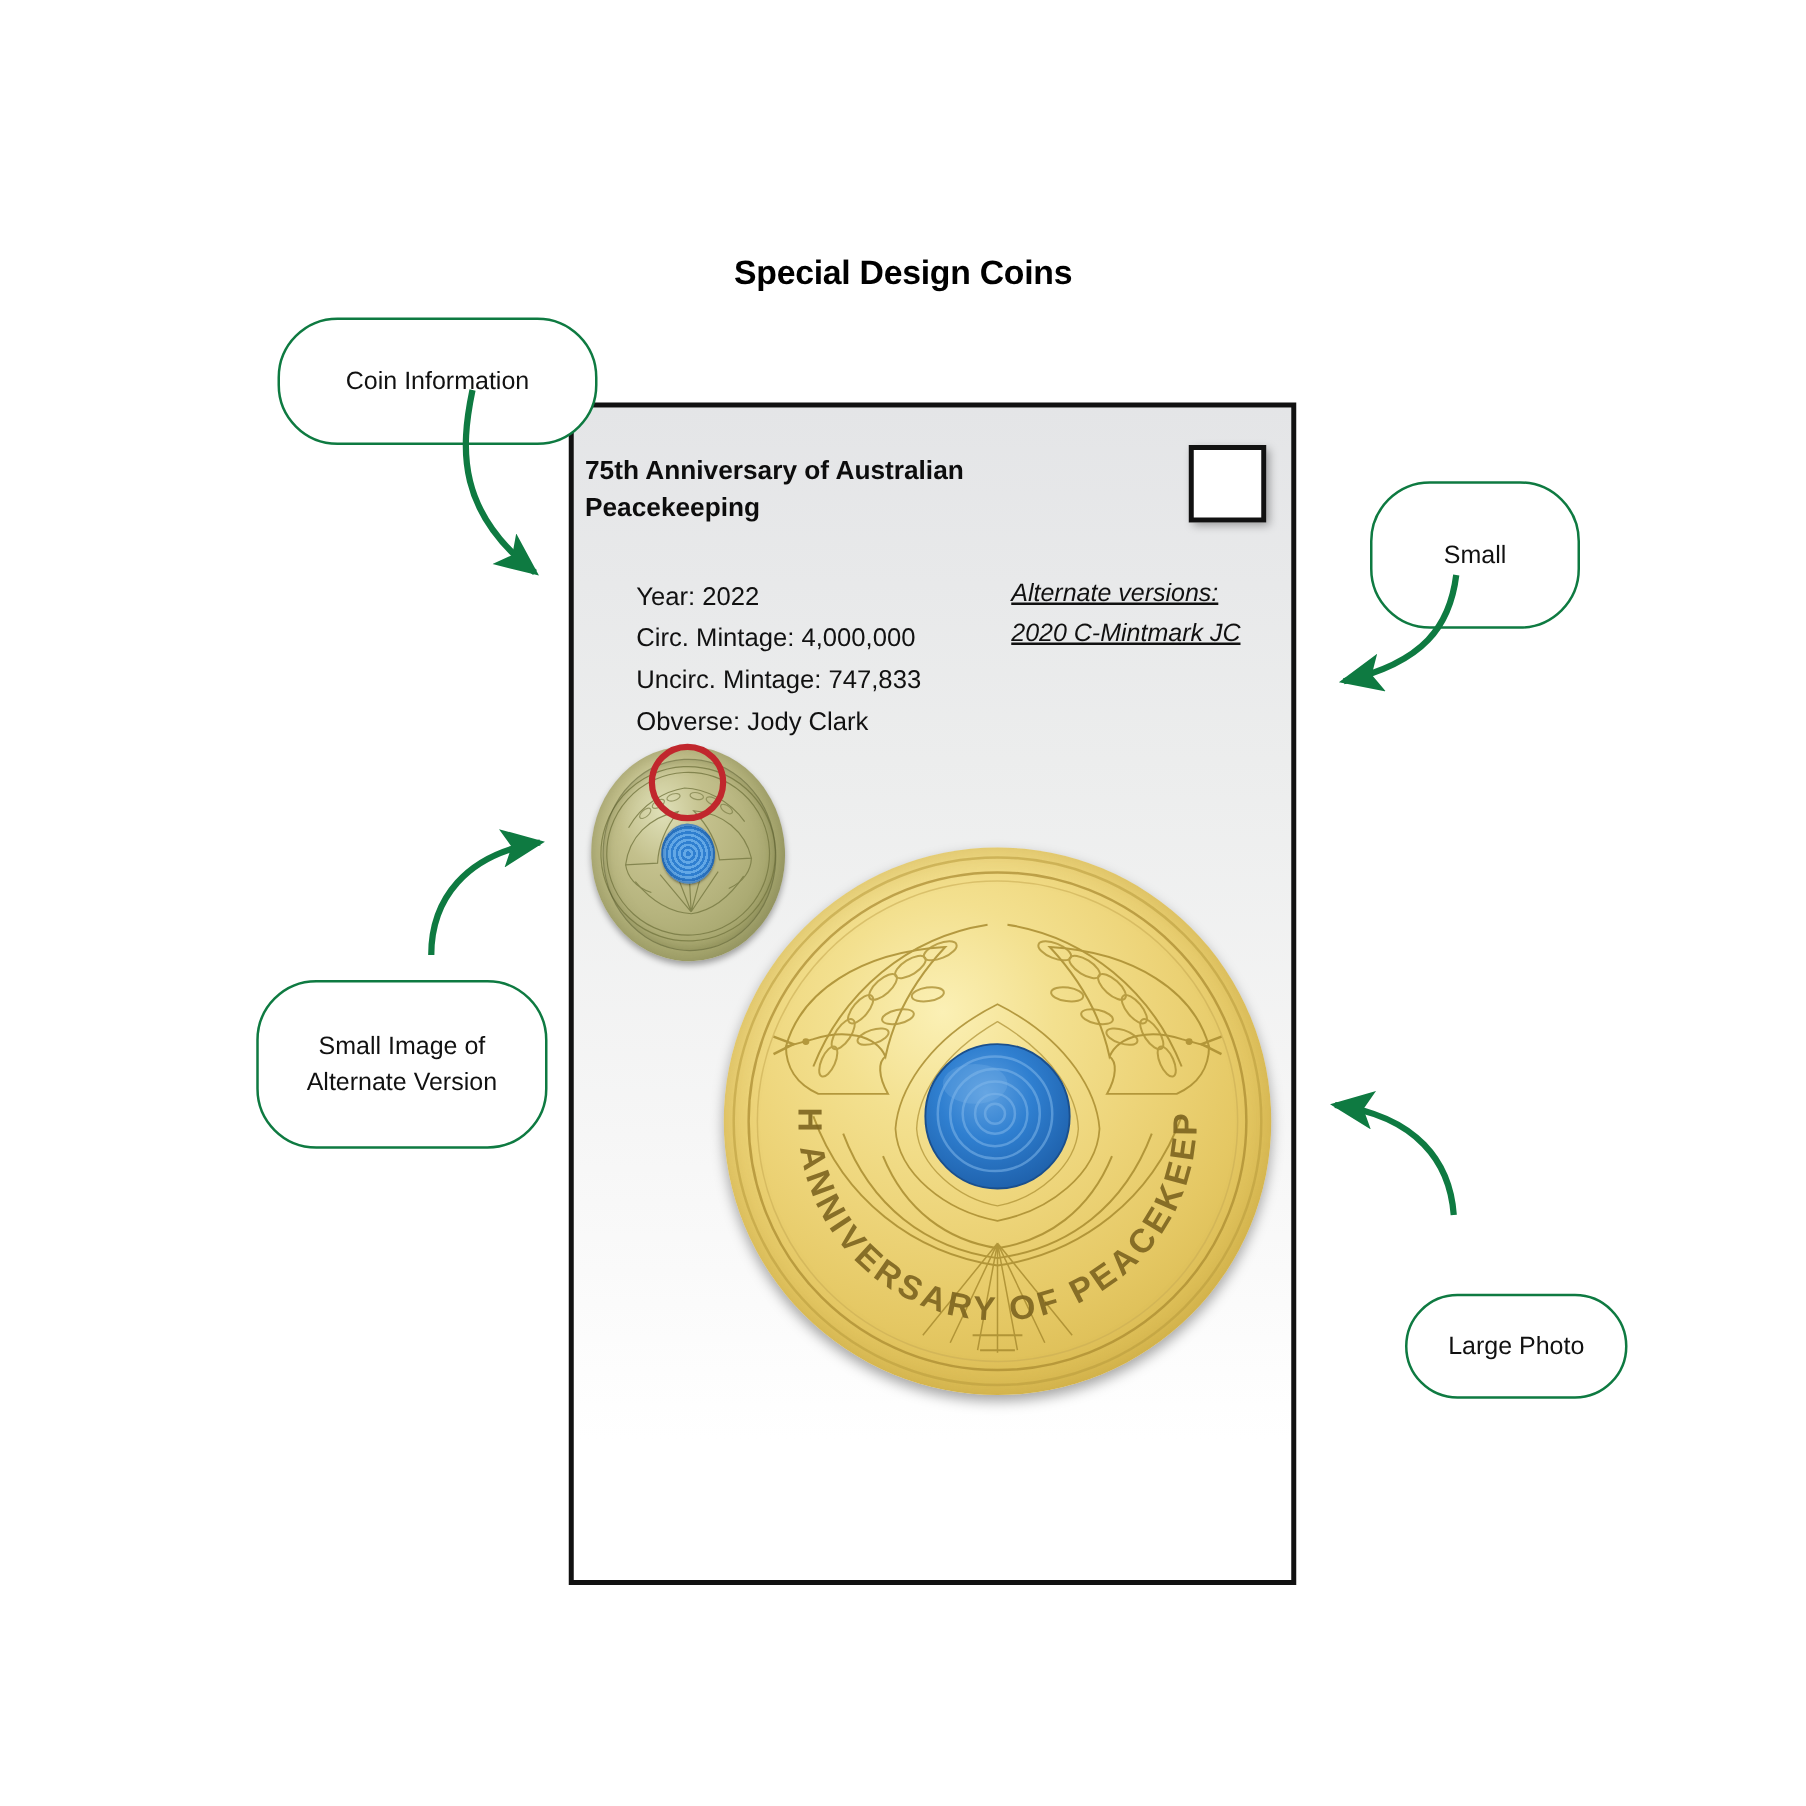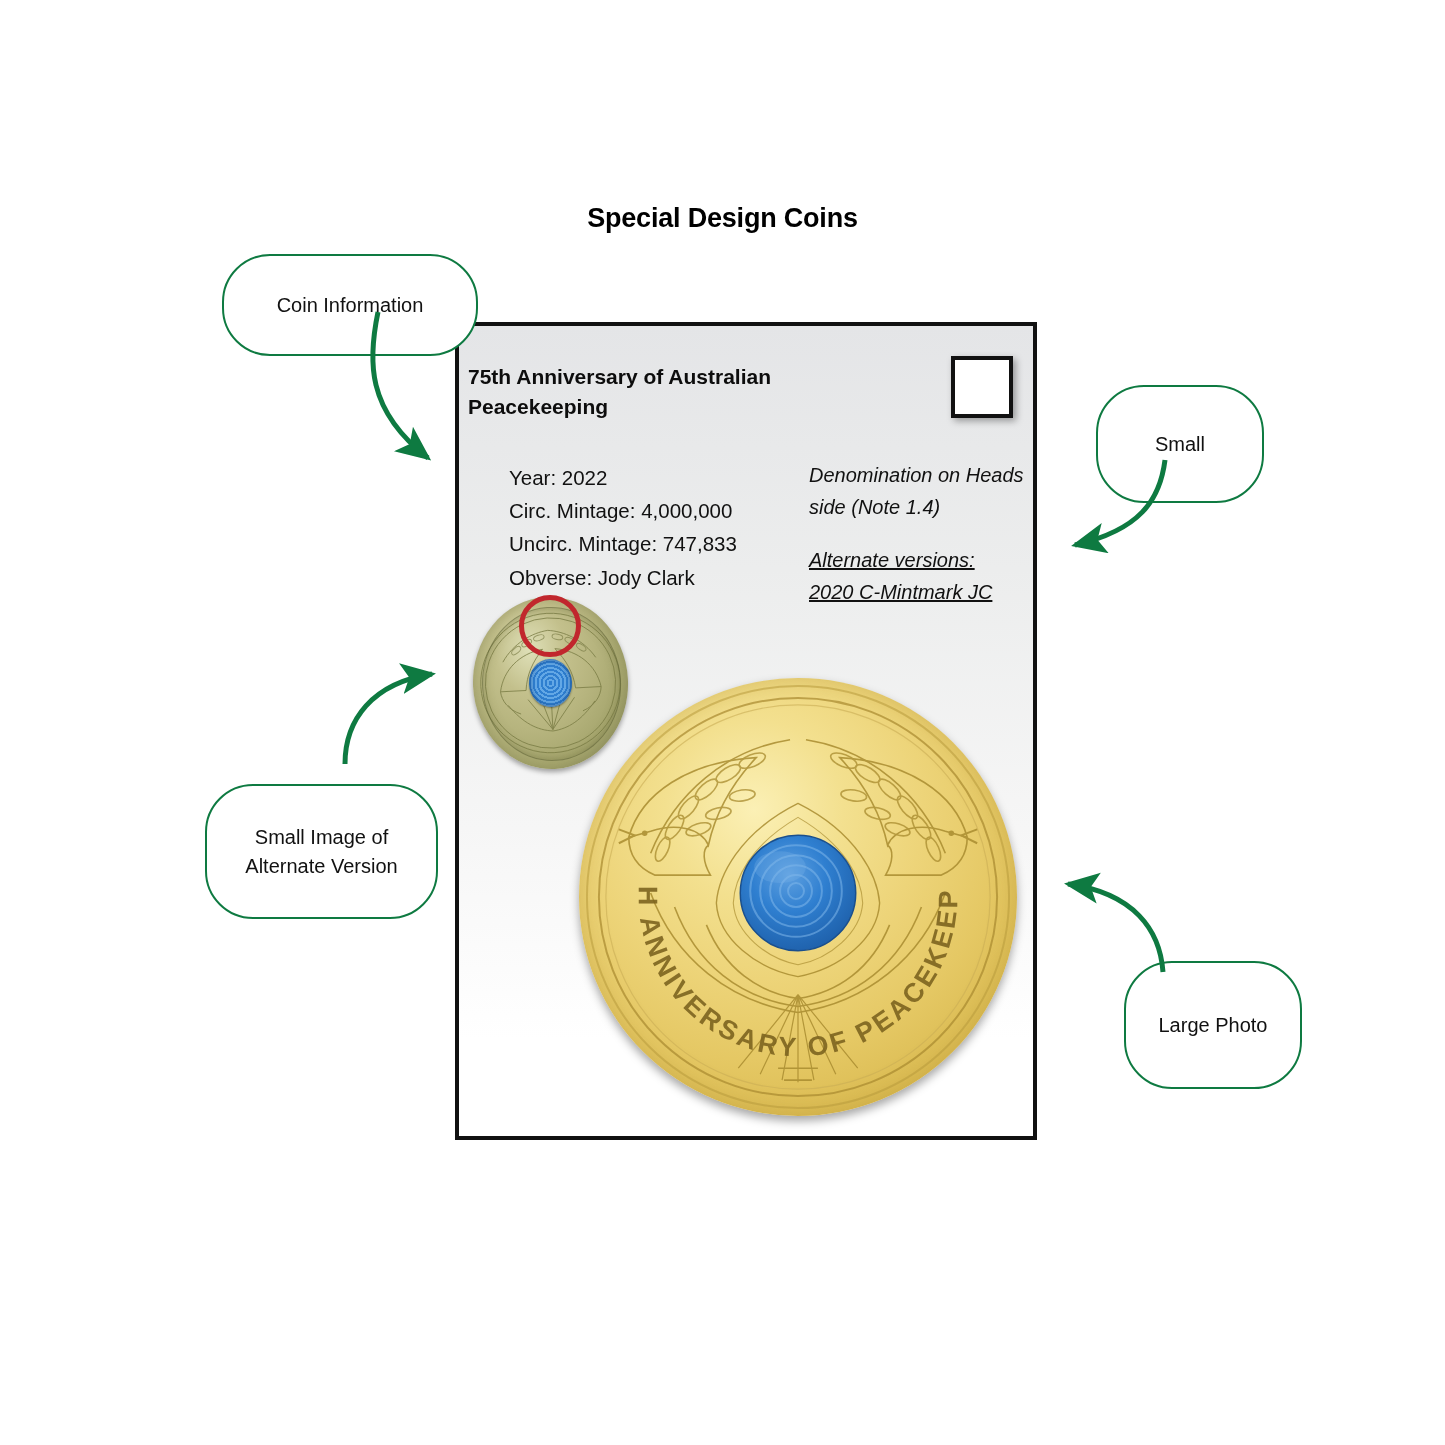--- a/index.html
+++ b/index.html
@@ -28,21 +28,21 @@
     letter-spacing: -0.2px;
     color: #000;
   }
 
   
   #coin-card {
     position: absolute;
     left: 455px;
     top: 322px;
     width: 582px;
-    height: 818px;
+    height: 946px;
     border: 4px solid #111;
     box-sizing: border-box;
     background:
       linear-gradient(to bottom, #e4e5e7 0%, #eceded 30%, #f6f6f6 62%, #ffffff 88%, #ffffff 100%);
     overflow: hidden;
   }
 
   #card-title {
     position: absolute;
     left: 9px;
@@ -163,21 +163,21 @@
     text-align: center;
     font-size: 20px;
     line-height: 1.45;
     color: #111;
     box-sizing: border-box;
     margin-top: 44px;
   }
   #callout-coin-information { left: 222px;  top: 210px;  width: 256px; height: 102px; }
   #callout-notes           { left: 1096px; top: 341px;  width: 168px; height: 118px; }
   #callout-small-image     { left: 205px;  top: 740px;  width: 233px; height: 135px; }
-  #callout-large-photo     { left: 1124px; top: 917px;  width: 178px; height: 128px; text-align: center; }
+  #callout-large-photo     { left: 1124px; top: 991px;  width: 178px; height: 84px; text-align: center; }
 
   
   #arrow-layer {
     position: absolute;
     left: 0; top: 0;
     width: 1445px; height: 1445px;
     pointer-events: none;
   }
 </style>
 </head>
@@ -192,21 +192,20 @@
   <div id="owned-checkbox"></div>
 
   <div id="coin-facts">
     <div>Year: 2022</div>
     <div>Circ. Mintage: 4,000,000</div>
     <div>Uncirc. Mintage: 747,833</div>
     <div>Obverse: Jody Clark</div>
   </div>
 
   <div id="coin-notes">
-    <div class="note-block">Denomination on Heads side (Note 1.4)</div>
     <div class="note-block">
       <div>Alternate versions:</div>
       <div>2020 C-Mintmark JC</div>
     </div>
   </div>
 
   <div id="alt-coin-wrap">
     <div id="alt-coin">
       <svg width="155" height="172" viewBox="0 0 200 200" style="position:absolute;left:0;top:0;">
         <g stroke="#7a7c46" stroke-width="1.2" fill="none" opacity="0.85">

